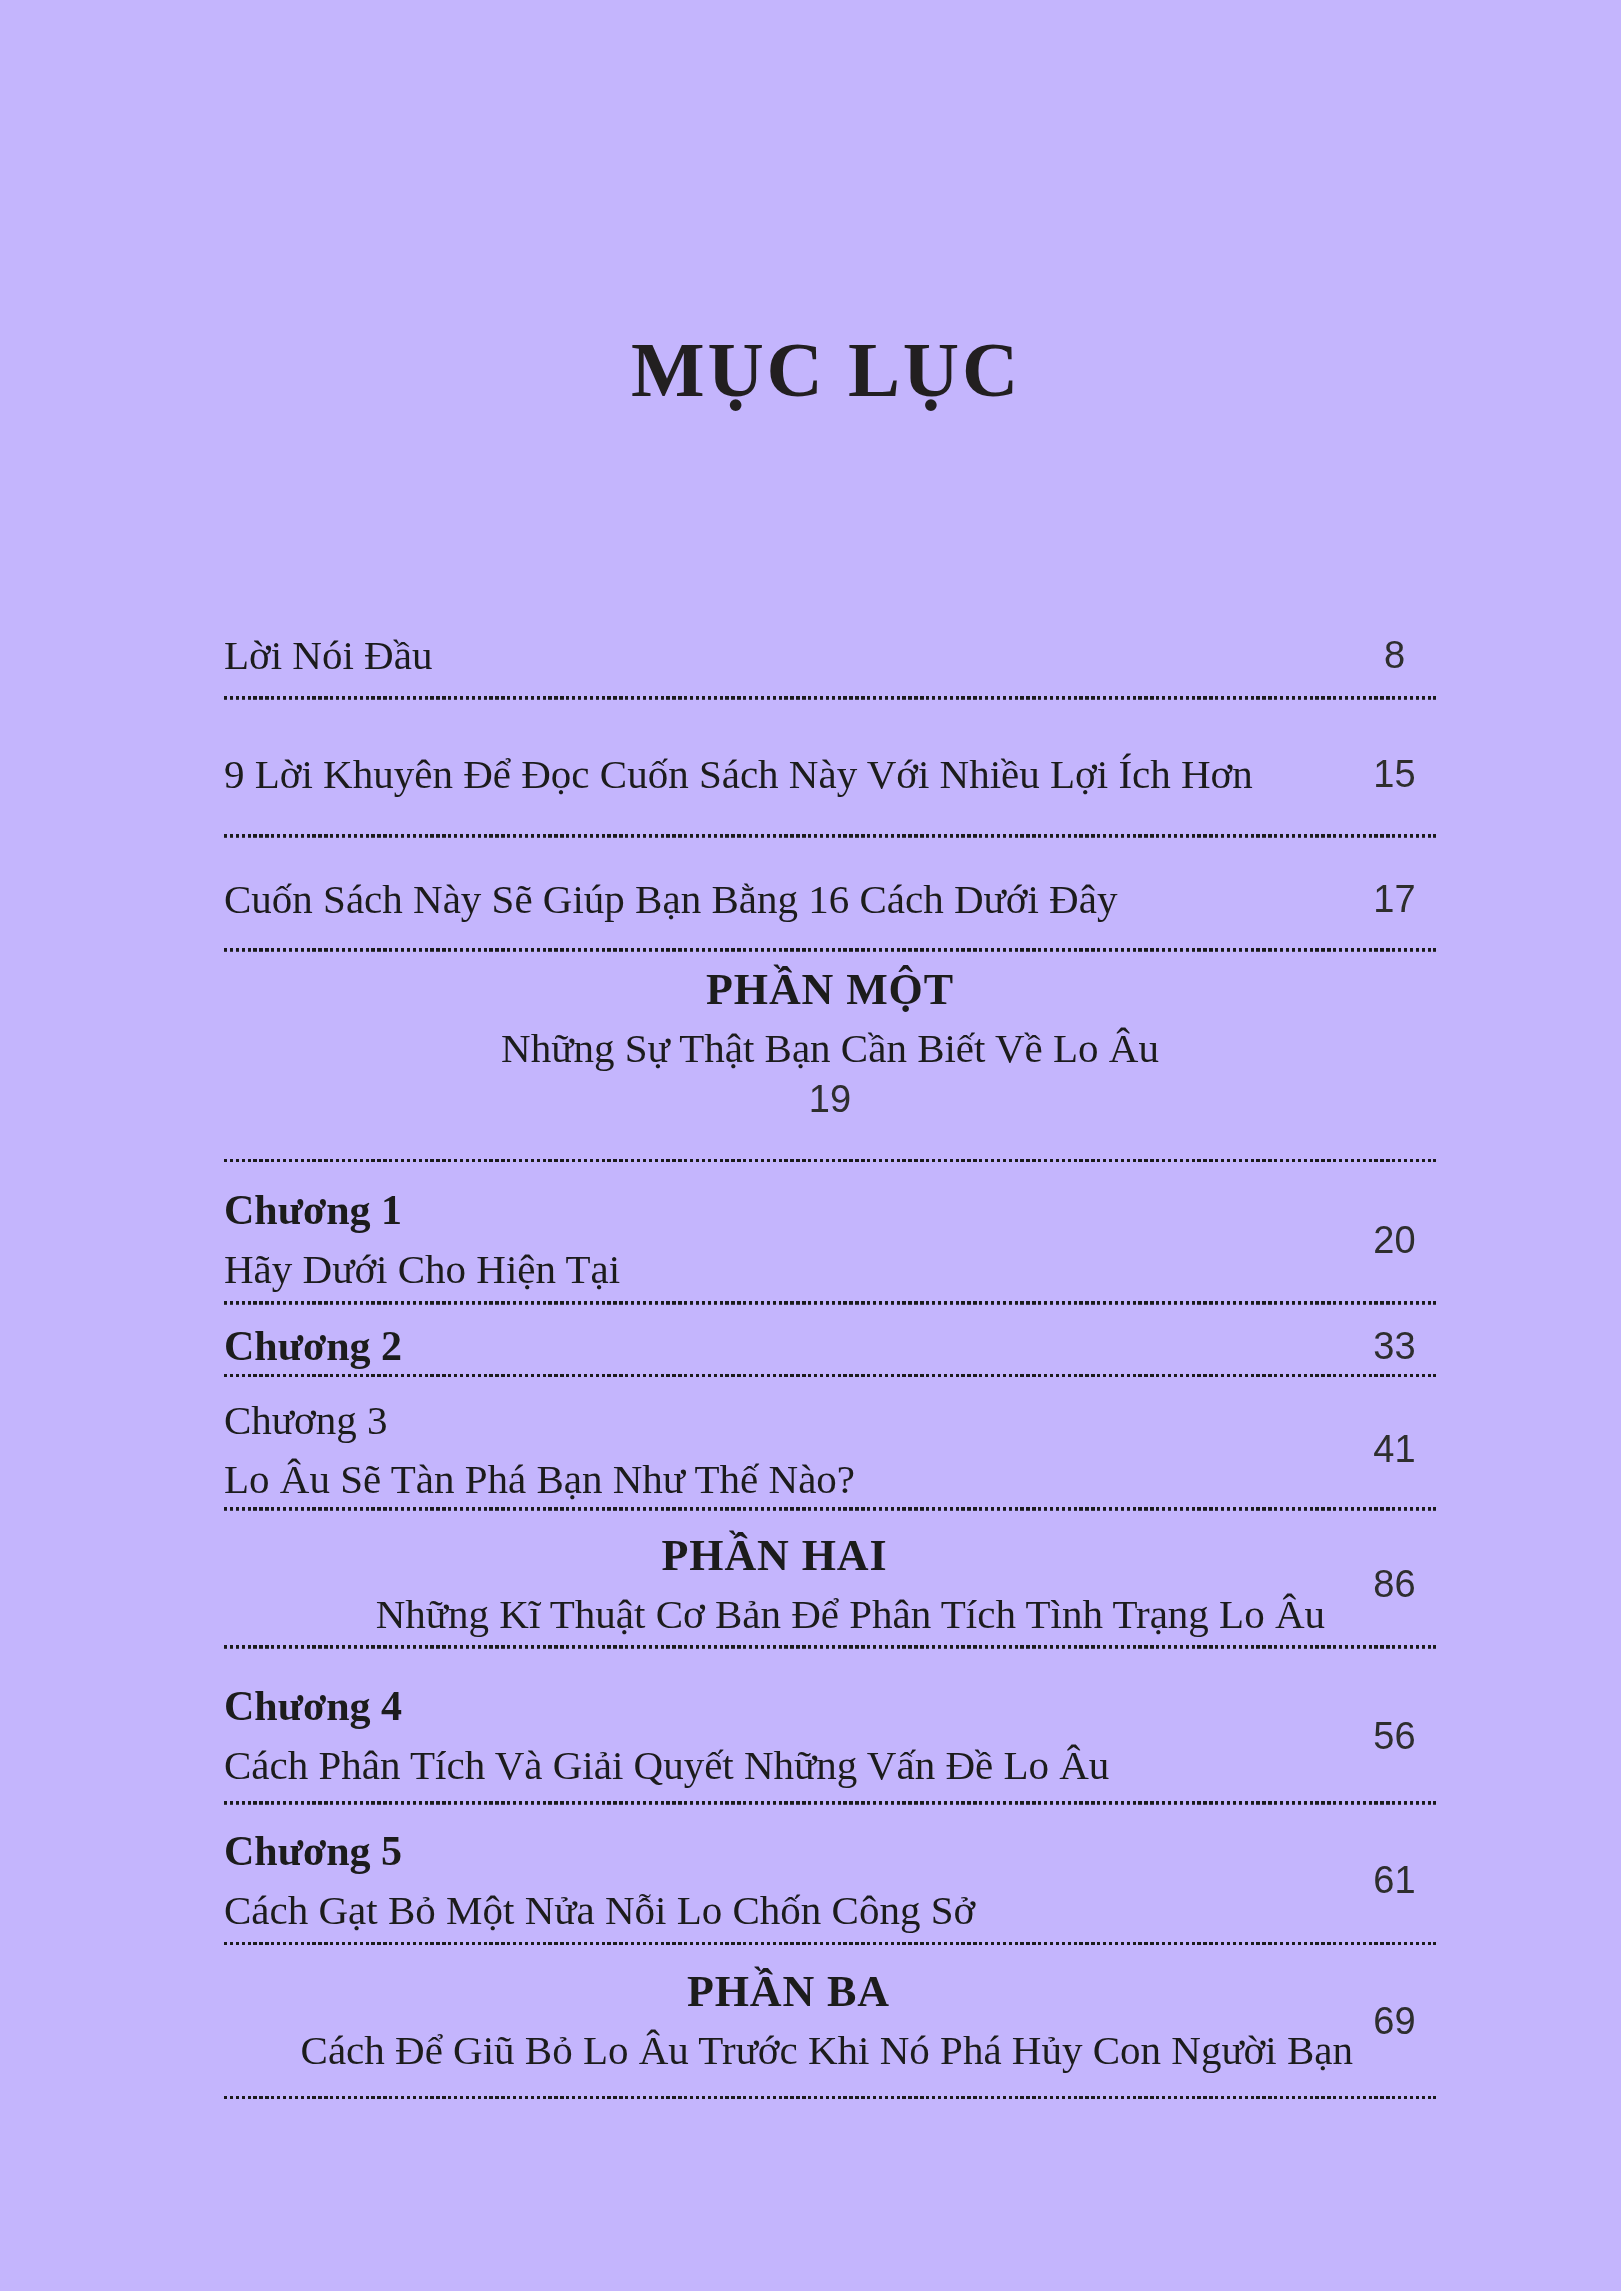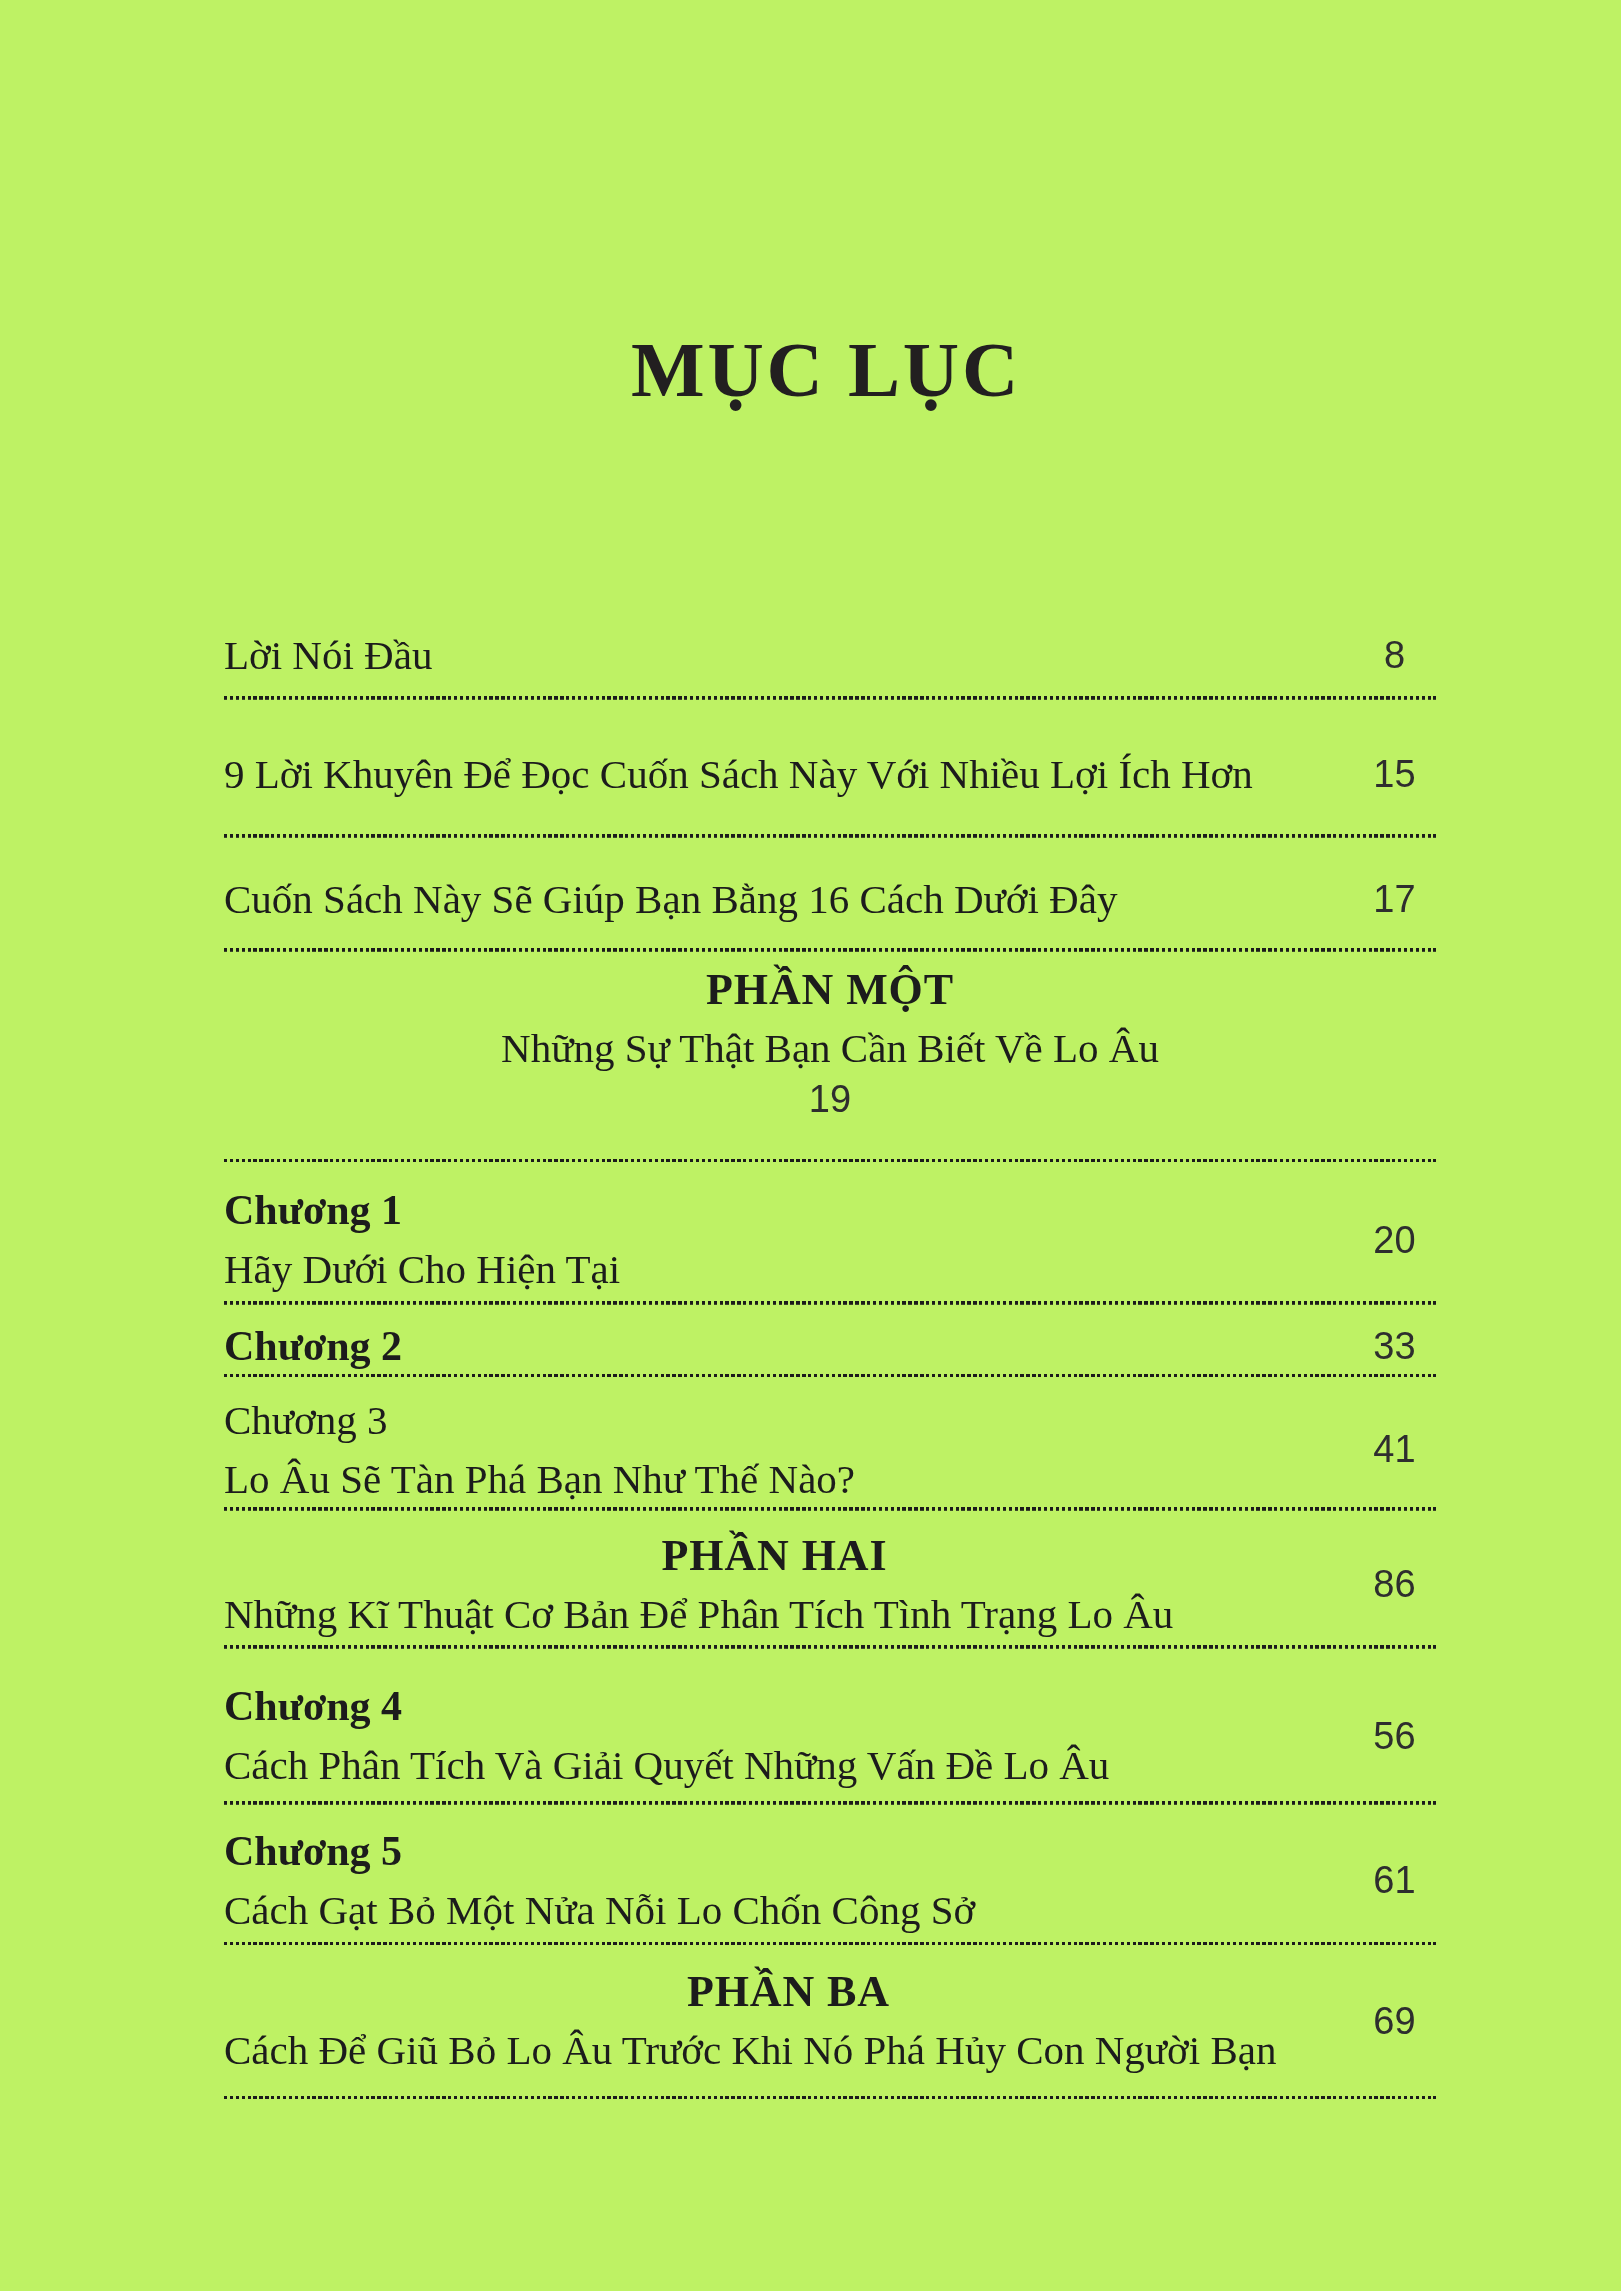--- a/index.html
+++ b/index.html
@@ -4,21 +4,21 @@
 <style>
   html, body {
     margin: 0;
     padding: 0;
     background: #ffffff;
   }
   .page {
     position: relative;
     width: 1621px;
     height: 2291px;
-    background: #bef264;
+    background: #c4b5fd;
     overflow: hidden;
     font-family: "Liberation Serif", "DejaVu Serif", serif;
     color: #1c1c1c;
   }
   .book-title {
     position: absolute;
     top: 318px;
     left: 220px;
     width: 1212px;
     text-align: center;
@@ -61,21 +61,21 @@
   .row-text .sub {
     display: block;
     font-weight: normal;
   }
   .row.part .row-text .label {
     text-align: center;
     font-size: 44px;
     letter-spacing: 0.9px;
   }
   .row.part .row-text .sub {
-    text-align: left;
+    text-align: right;
   }
   .row-num {
     width: 83px;
     flex: 0 0 83px;
     text-align: center;
     font-family: "Liberation Sans", "DejaVu Sans", sans-serif;
     font-weight: 300;
     font-size: 38px;
     color: #2e2e2e;
   }

